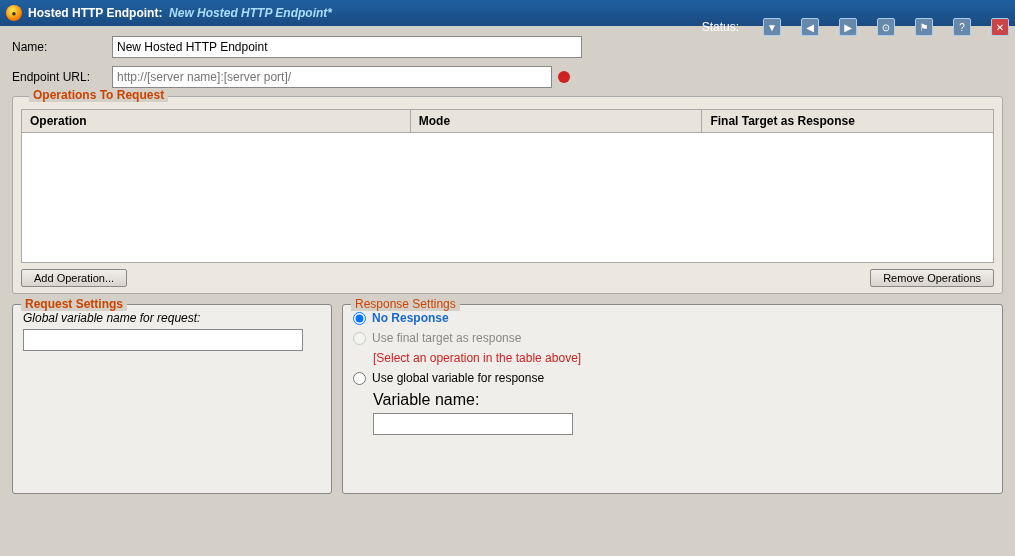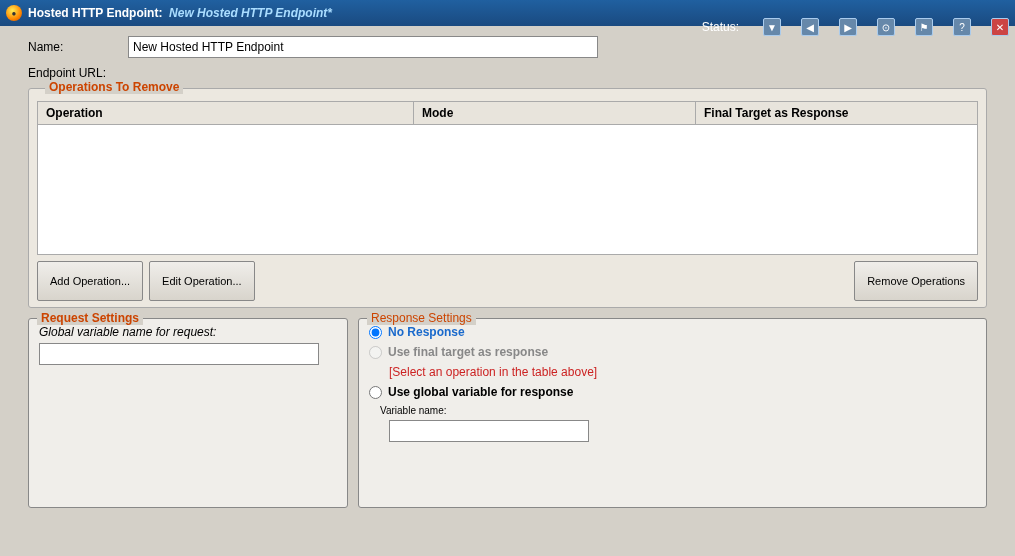--- a/index.html
+++ b/index.html
@@ -65,21 +65,21 @@
       cursor: pointer;
       color: white;
       font-size: 10px;
     }
     .tb-btn.close-btn {
       background: #cc4444;
     }
 
     
     .main-content {
-      padding: 10px 28px;
+      padding: 10px 12px;
       background: #d4d0c8;
     }
 
     
     .form-row {
       display: flex;
       align-items: center;
       margin-bottom: 8px;
     }
     .form-label {
@@ -143,21 +143,21 @@
       display: flex;
       justify-content: space-between;
       align-items: center;
       padding: 6px 8px;
     }
     .ops-buttons-left {
       display: flex;
       gap: 6px;
     }
     .btn {
-      height: 40px;
+      height: 18px;
       padding: 0 12px;
       background: linear-gradient(to bottom, #f0eeea, #d8d4cc);
       border: 1px solid #888;
       border-radius: 2px;
       font-size: 11px;
       cursor: pointer;
       color: #000;
     }
     .btn:disabled { color: #aaa; cursor: default; }
 
@@ -205,34 +205,33 @@
       align-items: center;
       margin-bottom: 6px;
       gap: 6px;
     }
     .radio-option input[type="radio"] {
       margin: 0;
     }
     .radio-label {
       font-size: 12px;
       color: #000;
-      font-weight: bold;
     }
     .radio-label.disabled {
       color: #888;
     }
     .select-hint {
       color: #cc2222;
       font-size: 12px;
       margin-left: 20px;
       margin-bottom: 6px;
     }
     .var-label {
-      font-size: 10px;
-      margin-left: 11px;
+      font-size: 16px;
+      margin-left: 20px;
       margin-bottom: 4px;
     }
     .var-input {
       width: 200px;
       height: 22px;
       border: 1px solid #888;
       background: white;
       padding: 2px 4px;
       font-size: 12px;
       outline: none;
@@ -268,42 +267,45 @@
 
 <div class="main-content">
 
   <div class="form-row">
     <span class="form-label">Name:</span>
     <input class="form-input name-input" type="text" value="New Hosted HTTP Endpoint" style="">
   </div>
 
   <div class="form-row">
     <span class="form-label">Endpoint URL:</span>
+    <div class="url-input-wrapper">
+      <input class="form-input url-input" type="text" placeholder="http://[server name]:[server port]/" style="">
+      <div class="url-indicator"></div>
+    </div>
   </div>
 
   <div style="border: 1px solid #aaa; border-radius: 3px; margin-bottom: 10px; background: #ece8e0; position: relative; padding-top: 6px;">
-    <span class="panel-legend" style="position:absolute; top:-8px; left:8px; background:#d4d0c8; padding:0 4px; color:#cc4400; font-weight:bold; font-size:12px;">Operations To Remove</span>
+    <span class="panel-legend" style="position:absolute; top:-8px; left:8px; background:#d4d0c8; padding:0 4px; color:#cc4400; font-weight:bold; font-size:12px;">Operations To Request</span>
 
     <div style="margin: 6px 8px 0 8px;">
       <table class="ops-table">
         <thead>
           <tr>
             <th style="width:40%;">Operation</th>
             <th style="width:30%;">Mode</th>
             <th style="width:30%;">Final Target as Response</th>
           </tr>
         </thead>
       </table>
       <div class="ops-table-area" style="border:1px solid #aaa; border-top:none; background:white;"></div>
     </div>
 
     <div class="ops-buttons">
       <div class="ops-buttons-left">
         <button class="btn">Add Operation...</button>
-        <button class="btn">Edit Operation...</button>
       </div>
       <button class="btn">Remove Operations</button>
     </div>
   </div>
 
   <div class="bottom-row">
 
     <div class="sub-panel request-panel" style="position:relative; padding-top:6px;">
       <span style="position:absolute; top:-8px; left:8px; background:#d4d0c8; padding:0 4px; color:#cc4400; font-weight:bold; font-size:12px;">Request Settings</span>
       <div class="sub-content">

